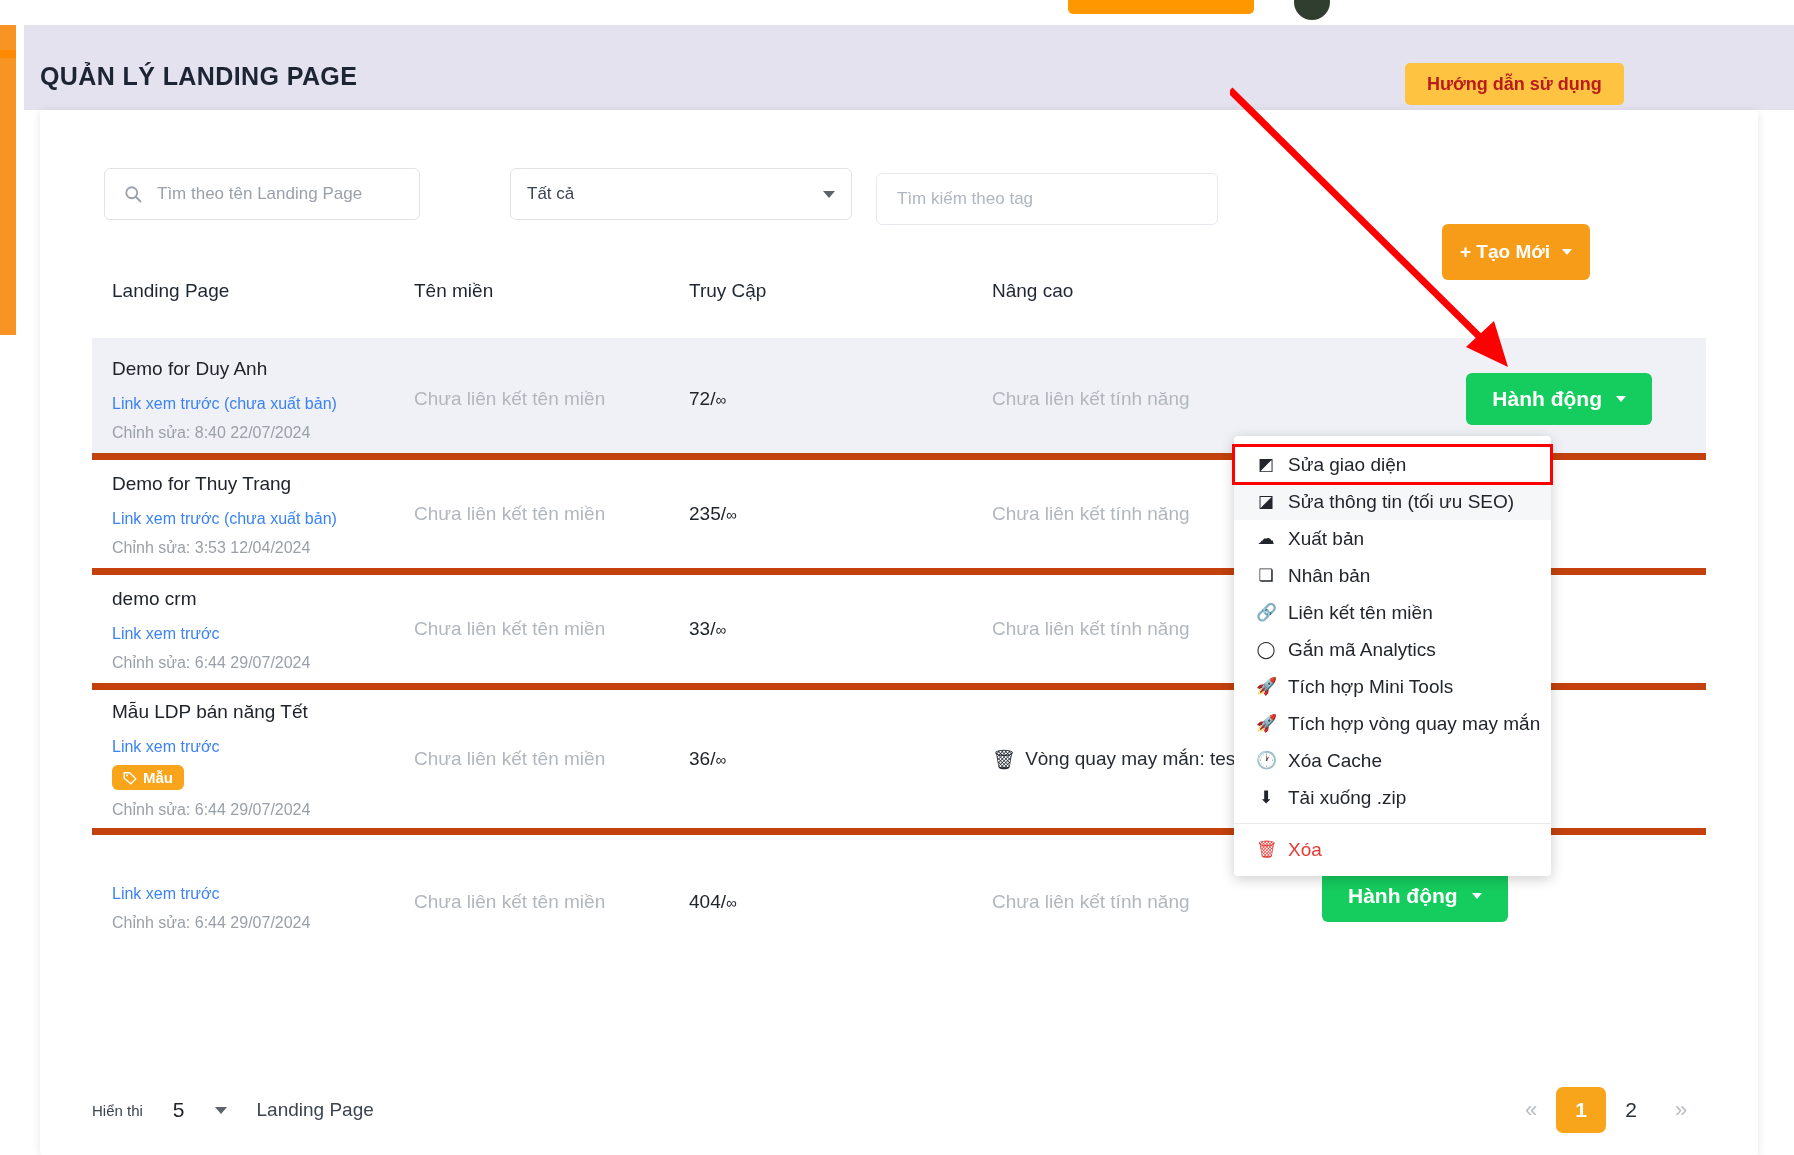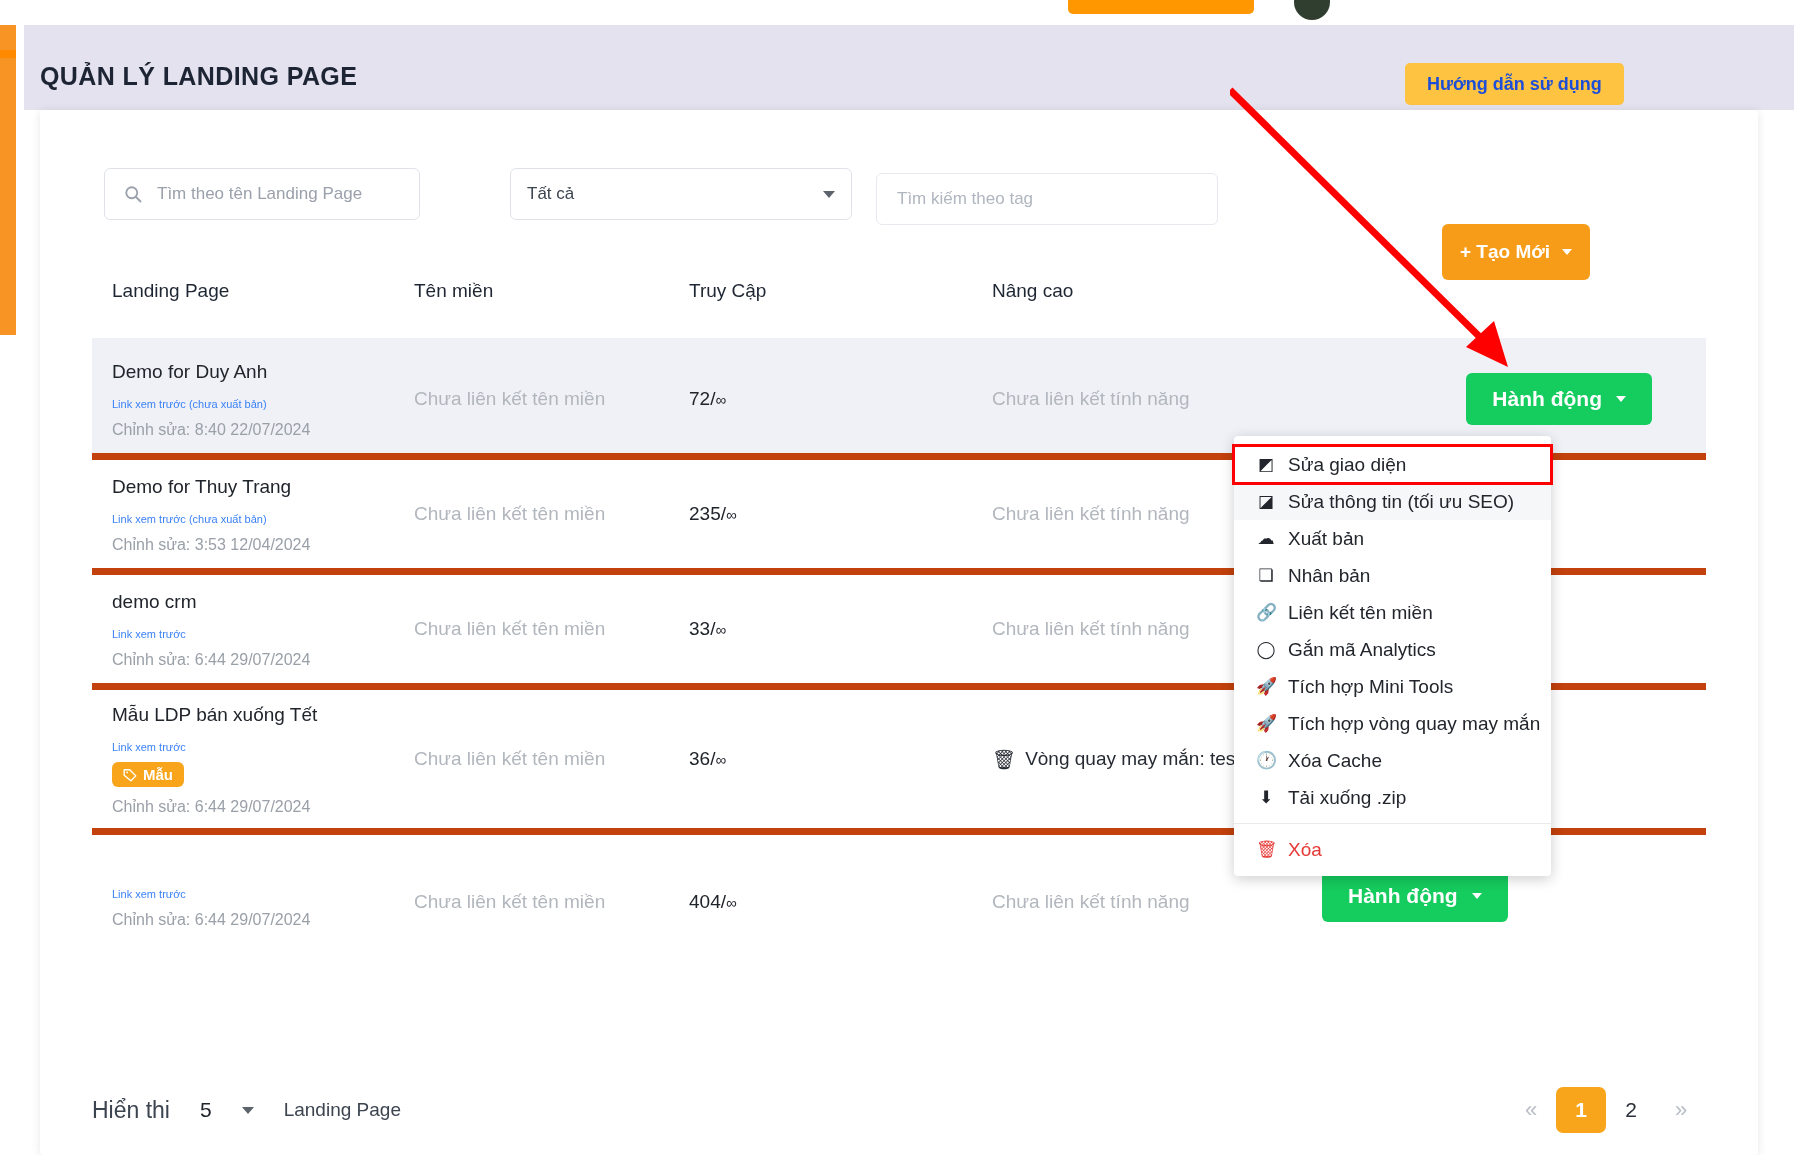--- a/index.html
+++ b/index.html
@@ -42,21 +42,21 @@
     position:absolute; left:24px; top:25px; width:1770px; height:85px;
     background:#e3e2ee;
   }
   #page-title {
     position:absolute; left:40px; top:62px;
     font-size:25px; font-weight:600; letter-spacing:.4px; color:#1d2433;
   }
   #guide-btn {
     position:absolute; left:1405px; top:63px; height:42px;
     background:#ffc342; border:none; border-radius:5px;
-    padding:0 22px; font-size:18px; font-weight:700; color:#1d4ed8;
+    padding:0 22px; font-size:18px; font-weight:700; color:#b91c1c;
     font-family:"Liberation Sans", sans-serif; white-space:nowrap;
     display:flex; align-items:center;
   }
 
   
   #card {
     position:absolute; left:40px; top:110px; width:1718px; height:1045px;
     background:#ffffff;
     box-shadow:0 1px 10px rgba(0,0,0,.10);
     border-radius:4px;
@@ -103,21 +103,21 @@
   #thead { display:flex; height:58px; align-items:flex-start; padding-left:20px; }
   #thead div { font-size:19px; color:#1f2633; }
   .c1 { width:302px; } .c2 { width:275px; } .c3 { width:303px; } .c4 { width:430px; } .c5 { flex:1; }
 
   .row {
     display:flex; align-items:center; min-height:115px;
     border-top:7px solid #c2410c; padding-left:20px; position:relative;
   }
   .row.active { background:#eff1f6; border-top-color:#eff1f6; }
   .lp-name { font-size:19px; color:#20242b; line-height:25px; }
-  .lp-link { font-size:11px; color:#3b82f6; margin-top:14px; display:block; }
+  .lp-link { font-size:16px; color:#3b82f6; margin-top:14px; display:block; }
   .lp-edited { font-size:16px; color:#9aa0a8; margin-top:11px; display:block; }
   .badge-mau {
     display:inline-flex; align-items:center; gap:6px;
     background:#f8a51b; color:#fff; font-size:15px; font-weight:700;
     border-radius:6px; padding:4px 11px; margin-top:9px;
   }
   .muted { font-size:19px; color:#b2b7be; }
   .visits { font-size:19px; color:#20242b; }
   .visits .inf { font-size:15px; }
   .adv-item { font-size:19px; color:#262b33; display:flex; align-items:center; gap:9px; white-space:nowrap; }
@@ -126,21 +126,21 @@
     background:#15cc5e; border:none; border-radius:6px; color:#fff;
     height:52px; padding:0 26px; font-size:21px; font-weight:700;
     font-family:"Liberation Sans", sans-serif;
     display:inline-flex; align-items:center; gap:14px;
   }
   .act-btn .chev { border-top-color:#fff; border-left-width:5px;border-right-width:5px;border-top-width:6px; }
   .act-cell { position:absolute; right:54px; }
 
   
   #footer { position:absolute; left:52px; top:955px; width:1614px; height:90px; display:flex; align-items:center; }
-  #show-label { font-size:23px; color:#3c4450; }
+  #show-label { font-size:15px; color:#3c4450; }
   #show-count { font-size:21px; color:#20242b; margin-left:30px; }
   #show-chev { margin-left:30px; }
   #show-unit { font-size:19px; color:#3c4450; margin-left:30px; }
   #pager { position:absolute; right:0; display:flex; align-items:center; gap:0; }
   .pg { min-width:50px; height:46px; display:flex; align-items:center; justify-content:center;
         font-size:21px; color:#2a3038; border-radius:7px; }
   .pg.arrow { color:#b9bec6; font-size:22px; }
   .pg.cur { background:#f8a51b; color:#fff; font-weight:600; }
 
   
@@ -260,21 +260,21 @@
       <div class="c2 muted">Chưa liên kết tên miền</div>
       <div class="c3 visits">
         <span>33</span>/<span class="inf">∞</span>
       </div>
       <div class="c4 muted">Chưa liên kết tính năng</div>
       <div class="act-cell"></div>
     </div>
 
     <div class="row" style="min-height:145px">
       <div class="c1">
-        <span class="lp-name">Mẫu LDP bán xuống Tết</span>
+        <span class="lp-name">Mẫu LDP bán năng Tết</span>
         <a class="lp-link">Link xem trước</a>
         <span class="badge-mau">
           <svg width="14" height="14" viewBox="0 0 24 24" fill="none" stroke="#fff" stroke-width="2.4" stroke-linejoin="round">
             <path d="M2 12.5V3h9.5L22 13.5 13.5 22 2 12.5z"></path>
               <circle cx="7" cy="7.5" r="1.6" fill="#fff" stroke="none"></circle>
           </svg>
           <span>Mẫu</span>
         </span>
         <span class="lp-edited">Chỉnh sửa: 6:44 29/07/2024</span>
       </div>

